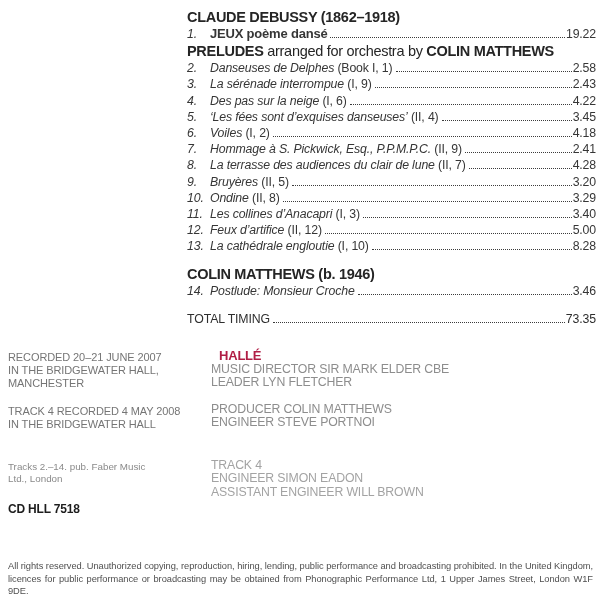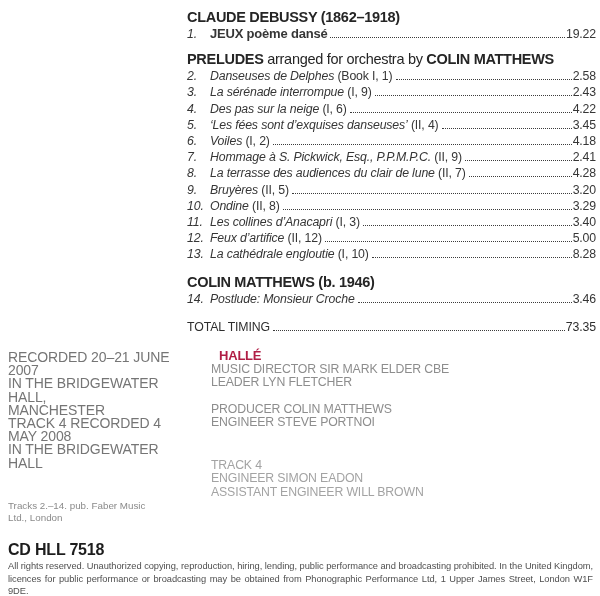--- a/index.html
+++ b/index.html
@@ -11,40 +11,40 @@
   }
   .page { position:absolute; inset:0; }
 
   
   .tracklist { position:absolute; left:187px; top:8px; width:409px; color:#2e2e2e; }
   .sec-heading {
     font-weight:bold; font-size:14.5px; line-height:18px;
     letter-spacing:-0.3px; color:#252525;
   }
   .sec-heading .mid { font-weight:normal; }
-  .mt8  { margin-top:8px; }
+  .mt8  { }
   .mt10 { margin-top:10px; }
   .mt12 { margin-top:12px; }
 
   .row { display:flex; align-items:baseline; font-size:12.3px; line-height:16.2px; color:#363636; letter-spacing:-0.15px; }
   .row .num { width:23px; flex:none; font-style:italic; }
   .row .title { flex:none; font-style:italic; white-space:pre; }
   .row .title.b { font-style:normal; font-weight:bold; font-size:13px; letter-spacing:-0.2px; }
   .row .detail { flex:none; font-style:normal; white-space:pre; }
   .row .leader { flex:1; border-bottom:1.8px dotted #3c3c3c; margin:0 1px 3px 3px; min-width:8px; }
   .row .time { flex:none; text-align:right; font-style:normal; }
   .row.total { color:#2e2e2e; letter-spacing:-0.1px; }
   .row.total .label { flex:none; }
 
   
   .credits-left { position:absolute; left:8px; top:351px; width:175px; }
-  .cap-block { font-size:14px; line-height:13.2px; color:#757575; letter-spacing:-0.1px; }
-  .cap-block + .cap-block { }
+  .cap-block { font-size:11px; line-height:13.2px; color:#757575; letter-spacing:-0.1px; }
+  .cap-block + .cap-block { margin-top:14px; }
   .pub-block { margin-top:30px; font-size:9.8px; line-height:12.2px; color:#8a8a8a; }
-  .cd-number { margin-top:17px; font-size:16px; font-weight:bold; color:#1d1d1d; letter-spacing:-0.2px; }
+  .cd-number { margin-top:17px; font-size:12px; font-weight:bold; color:#1d1d1d; letter-spacing:-0.2px; }
 
   .credits-right { position:absolute; left:187px; top:349px; width:330px; }
   .halle { font-size:13px; line-height:14px; font-weight:bold; color:#b01e45; letter-spacing:-0.2px;padding-left:32px; }
   .cr-block { font-size:12.3px; line-height:13.3px; color:#8d8d8d; letter-spacing:-0.15px;margin-left:24px; }
   .cr-block.light { color:#a3a3a3; }
   .cr-gap13 { margin-top:13px; }
   .cr-gap30 { margin-top:30px; }
 
   
   .footer {

